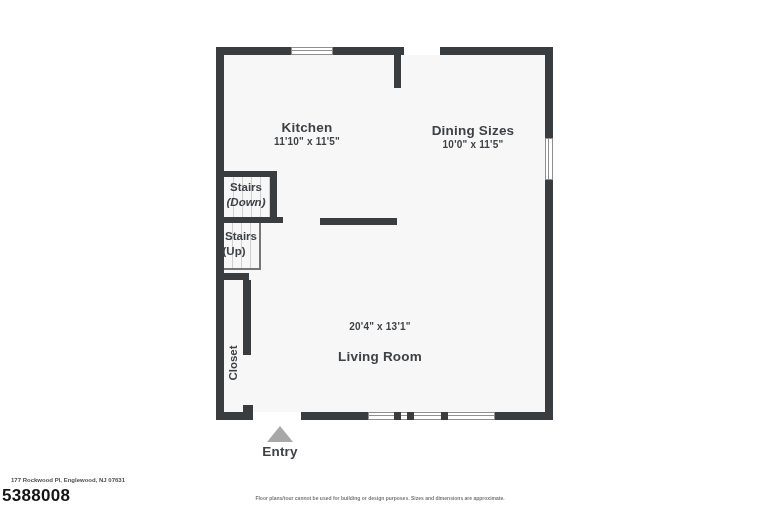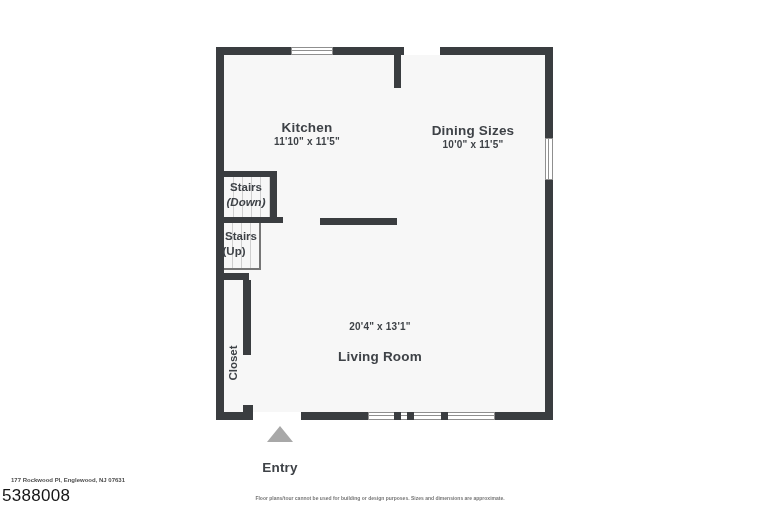--- a/index.html
+++ b/index.html
@@ -32,21 +32,21 @@
   .room-name { font-size:13.5px; font-weight:700; letter-spacing:.2px; white-space:nowrap; transform:translateX(-50%); }
   .room-dims { font-size:10px;  font-weight:600; letter-spacing:.2px; white-space:nowrap; transform:translateX(-50%); }
   .small-label { font-size:11.5px; font-weight:700; white-space:nowrap; transform:translateX(-50%); }
   .closet-label { font-size:11.5px; font-weight:700; white-space:nowrap; transform:translate(-50%,-50%) rotate(-90deg); }
   .entry-arrow {
     width:0; height:0;
     border-left:13px solid transparent; border-right:13px solid transparent;
     border-bottom:16px solid var(--entry-arrow,#a8a8a8);
   }
   .footer-address { font-size:6px; font-weight:700; color:#4d4d4d; white-space:nowrap; }
-  .footer-id { font-size:17px; font-weight:400; color:#161616; white-space:nowrap; letter-spacing:.3px; }
+  .footer-id { font-size:17px; font-weight:700; color:#161616; white-space:nowrap; letter-spacing:.3px; }
   .footer-disclaimer { font-size:5px; font-weight:700; color:#767676; white-space:nowrap; transform:translateX(-50%); }
 </style>
 </head>
 <body>
 
 <div class="abs" style="left:0;top:0;width:768px;height:512px;">
 
   <div class="abs floor" style="left:216px;top:47px;width:337px;height:373px;"></div>
 
   <div class="abs wall" style="left:216px;top:47px;width:75px;height:8px;"></div>
@@ -93,19 +93,19 @@
 
   <div class="abs small-label" style="left:246px;top:181px;">Stairs</div>
   <div class="abs small-label" style="left:246px;top:196px;font-style:italic;">(Down)</div>
 
   <div class="abs small-label" style="left:241px;top:230px;">Stairs</div>
   <div class="abs small-label" style="left:234px;top:245px;">(Up)</div>
 
   <div class="abs closet-label" style="left:233px;top:363px;">Closet</div>
 
   <div class="abs entry-arrow" style="left:267px;top:426px;"></div>
-  <div class="abs room-name" style="left:280px;top:444px;margin-top:16px;">Entry</div>
+  <div class="abs room-name" style="left:280px;top:444px;">Entry</div>
 
   <div class="abs footer-address" style="left:11px;top:477px;">177 Rockwood Pl, Englewood, NJ 07631</div>
   <div class="abs footer-id" style="left:2px;top:486px;">5388008</div>
   <div class="abs footer-disclaimer" style="left:380px;top:495px;">Floor plans/tour cannot be used for building or design purposes. Sizes and dimensions are approximate.</div>
 
 </div>
 
 </body></html>

